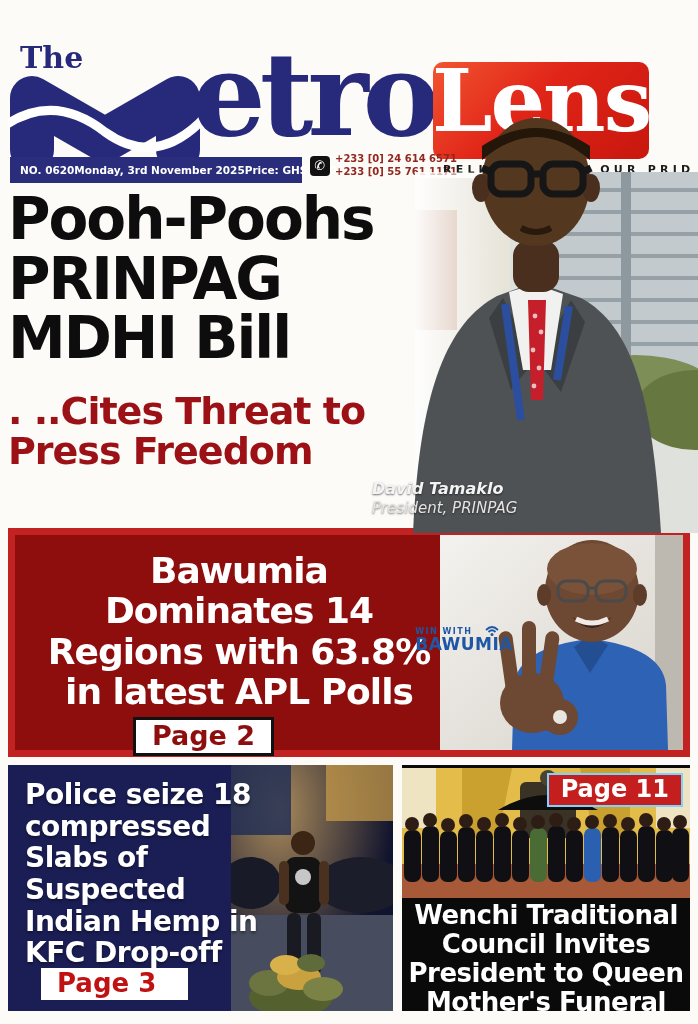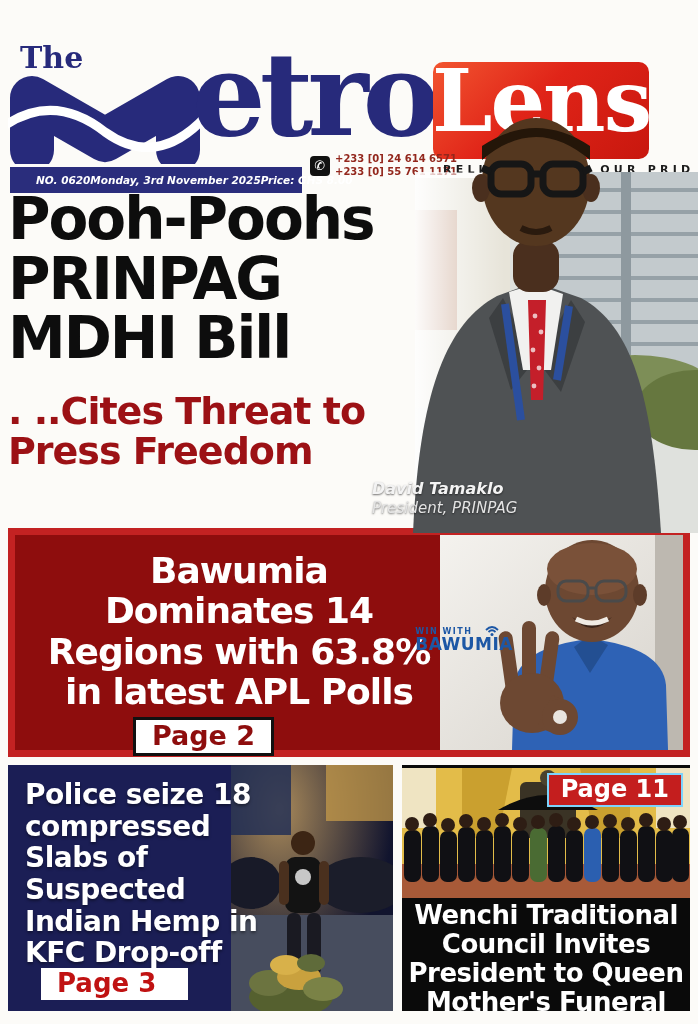--- a/index.html
+++ b/index.html
@@ -29,24 +29,24 @@
     border-radius:10px; z-index:1;
     display:flex; justify-content:center;
   }
   .lens-text {
     font-family:"DejaVu Serif","Liberation Serif",serif;
     font-weight:bold; font-size:86px; line-height:1; color:#ffffff;
     margin-top:-4px; letter-spacing:-2px;
   }
   
   .infobar {
-    position:absolute; left:10px; top:167px; width:292px; height:26px;
+    position:absolute; left:10px; top:157px; width:292px; height:26px;
     background:#2a2d7c; color:#fff; z-index:2;
     display:flex; align-items:center; justify-content:space-between;
-    padding:0 26px; font-size:10.5px; font-weight:bold; white-space:nowrap;font-style:italic;
+    padding:0 10px; font-size:10.5px; font-weight:bold; white-space:nowrap;
   }
   .phone-block {
     position:absolute; left:310px; top:153px; z-index:2;
     display:flex; align-items:center; gap:5px;
   }
   .phone-icon {
     width:20px; height:20px; background:#111; border-radius:4px;
     color:#fff; font-size:13px; line-height:20px; text-align:center;
   }
   .phone-nums { font-size:10px; font-weight:bold; color:#93271d; line-height:1.25; }

